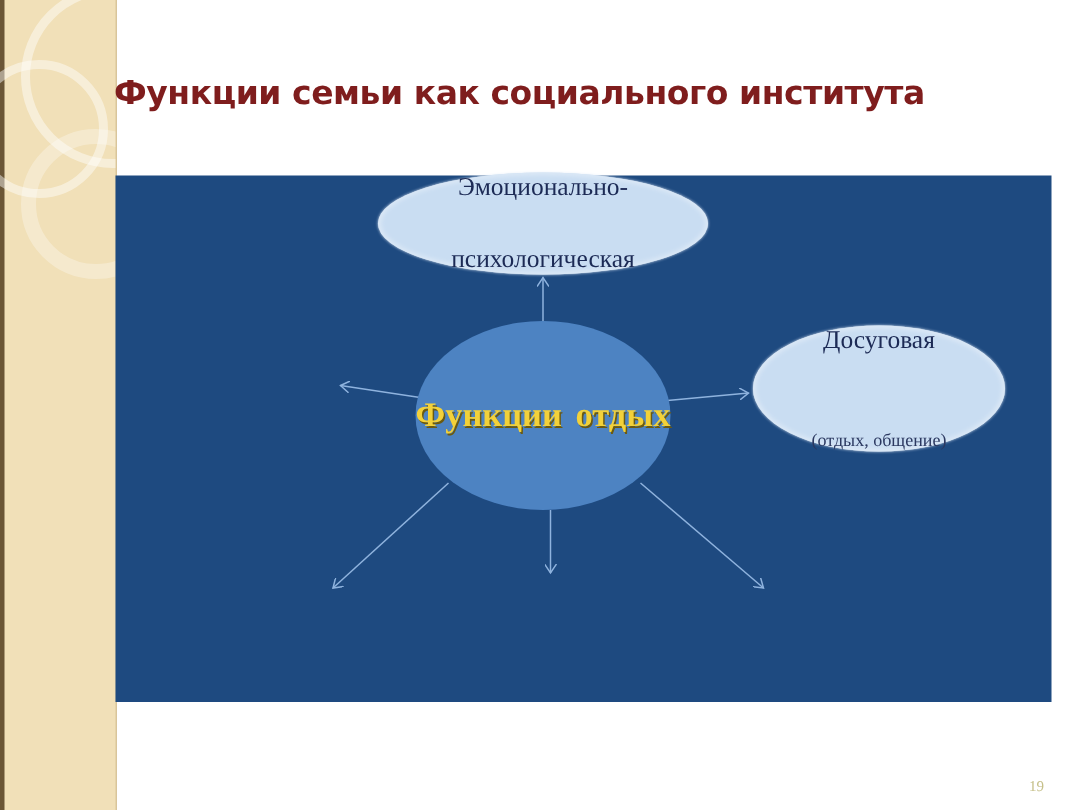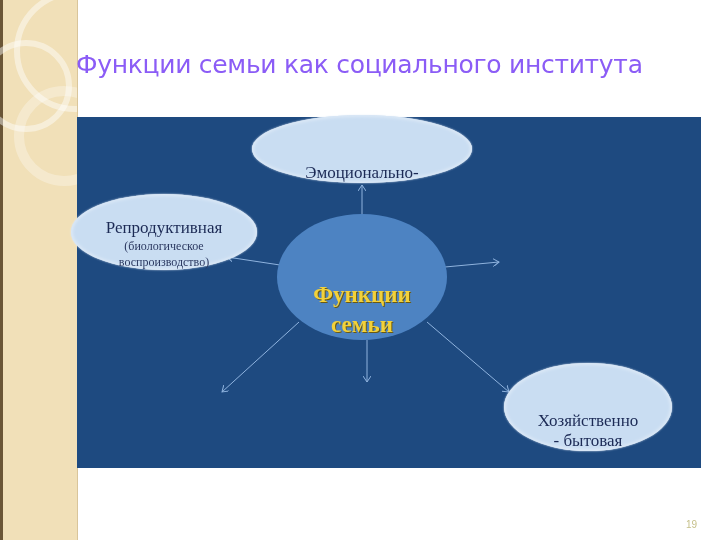--- a/index.html
+++ b/index.html
@@ -17,49 +17,49 @@
     .side-strip .edge {
       position: absolute; left: 0; top: 0; width: 3px; height: 540px; background: #6b5636;
     }
     .side-strip .ring {
       position: absolute; border-radius: 50%;
       border: 6px solid rgba(255,255,255,0.45);
     }
     .title {
       position: absolute; left: 76px; top: 50px; width: 640px;
       font-family: "DejaVu Sans", sans-serif;
-      font-size: 25px; font-weight: normal; color: #8b5cf6;
+      font-size: 22px; font-weight: bold; color: #7f1d1d;
       white-space: nowrap; letter-spacing: -0.3px;
     }
     .panel {
       position: absolute; left: 77px; top: 117px; width: 624px; height: 351px;
       background: #1e4a80;
     }
     .panel svg { position: absolute; left: 0; top: 0; }
     .node {
       position: absolute; border-radius: 50%;
       background: #c9ddf2;
       box-shadow: 0 0 3px 2px #dbe8f6 inset, 0 0 2px #e6eef8;
-      display: flex; flex-direction: column; align-items: center; justify-content: flex-end;
+      display: flex; flex-direction: column; align-items: center; justify-content: space-between;
       text-align: center; color: #1c2a55;
       font-family: "Liberation Serif", serif;
     }
     .node .main { font-size: 17px; line-height: 20px; }
     .node .sub { font-size: 12px; line-height: 16px; color: #2b3860; }
     .center {
       position: absolute; left: 200px; top: 97px; width: 170px; height: 126px;
       border-radius: 50%; background: #4d83c2;
-      display: flex; flex-direction: column; align-items: center; justify-content: flex-end;
+      display: flex; flex-direction: row; align-items: center; justify-content: space-between;
       color: #f2d13a; font-family: "Liberation Serif", serif; font-weight: bold;
       font-size: 23px; line-height: 30px;
       text-shadow: 1px 1px 0 #6b5a10;
     }
     .page-num {
       position: absolute; left: 686px; top: 519px;
-      font-family: Liberation Sans, sans-serif; font-size: 10px; color: #c6c08a;
+      font-family: Liberation Serif, serif; font-size: 10px; color: #c6c08a;
     }
   </style>
 </head>
 <body>
 
 <div class="side-strip">
   <div class="edge"></div>
   <div class="ring" style="left:14px;top:-10px;width:110px;height:110px;"></div>
   <div class="ring" style="left:-20px;top:40px;width:80px;height:80px;"></div>
   <div class="ring" style="left:14px;top:86px;width:80px;height:80px;border-width:10px;border-color:rgba(255,255,255,0.3);"></div>
@@ -79,35 +79,31 @@
       <line x1="203" y1="148" x2="150" y2="140" marker-end="url(#ah)"></line>
       <line x1="368" y1="150" x2="422" y2="145" marker-end="url(#ah)"></line>
       <line x1="222" y1="205" x2="145" y2="275" marker-end="url(#ah)"></line>
       <line x1="290" y1="223" x2="290" y2="265" marker-end="url(#ah)"></line>
       <line x1="350" y1="205" x2="432" y2="275" marker-end="url(#ah)"></line>
     </g>
   </svg>
 
   <div class="node" style="left:175px;top:-2px;width:220px;height:68px;">
     <span class="main">Эмоционально-</span>
-  </div>
-
-  <div class="node" style="left:-6px;top:77px;width:186px;height:76px;">
-    <span class="main">Репродуктивная</span>
-    <span class="sub">(биологическое</span>
-    <span class="sub">воспроизводство)</span>
+    <span class="main">психологическая</span>
   </div>
 
 
+  <div class="node" style="left:425px;top:100px;width:168px;height:84px;">
+    <span class="main">Досуговая</span>
+    <span class="sub">(отдых, общение)</span>
+  </div>
+
   <div class="center">
     <span>Функции</span>
-    <span>семьи</span>
+    <span>отдых</span>
   </div>
 
 
 
-  <div class="node" style="left:427px;top:246px;width:168px;height:88px;">
-    <span class="main">Хозяйственно</span>
-    <span class="main">- бытовая</span>
-  </div>
 </div>
 
 <div class="page-num">19</div>
 
 </body></html>

